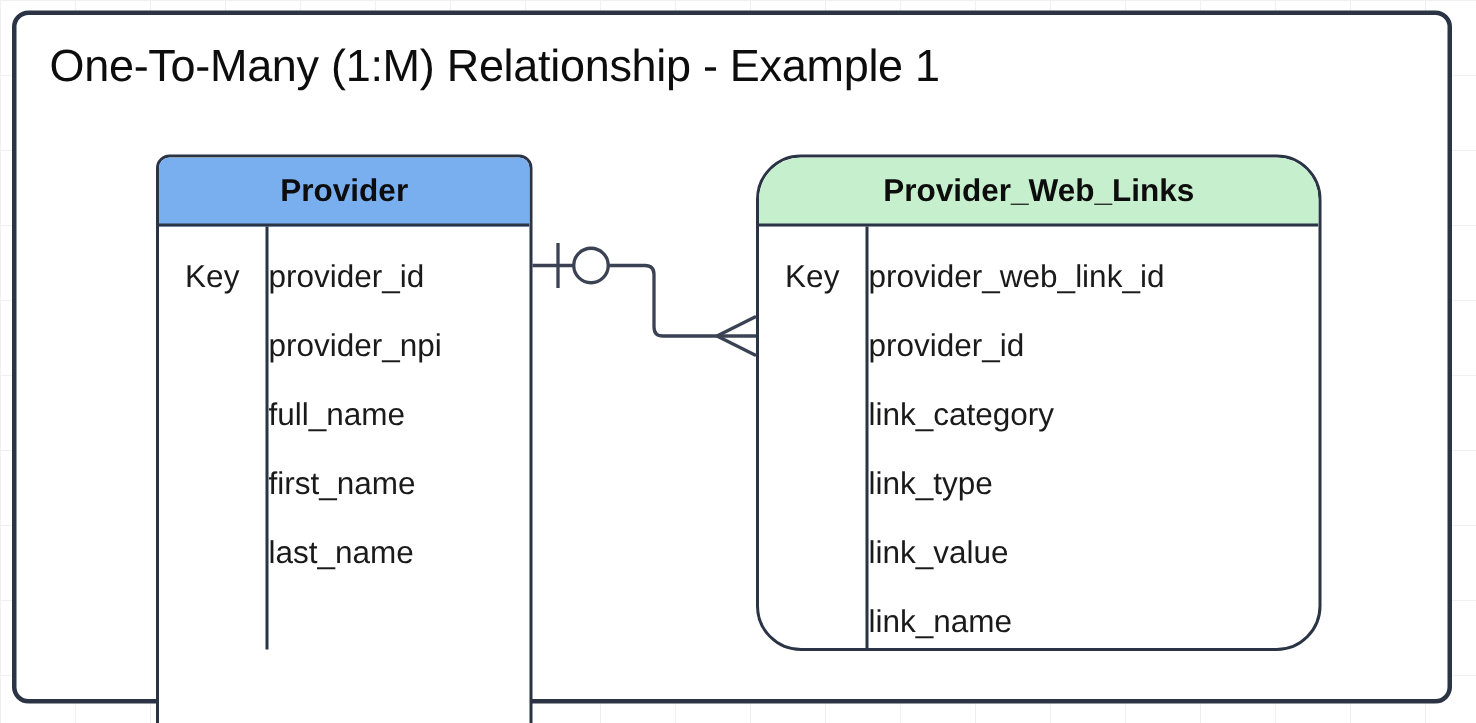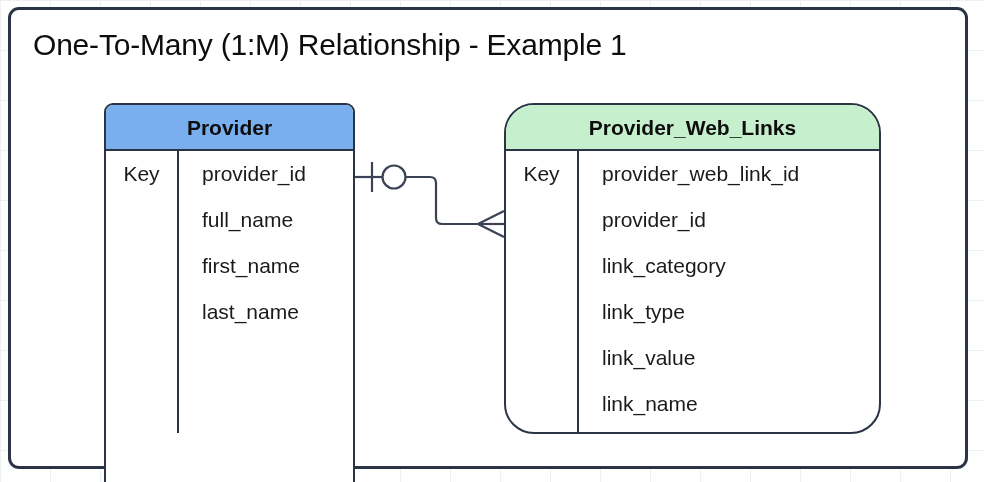--- a/index.html
+++ b/index.html
@@ -96,34 +96,34 @@
     bottom: 0;
     width: 0;
     border-left: 2.5px solid #2b3445;
   }
   #entity-provider .key-divider { left: 71px; }
   #entity-provider-web-links .key-divider { left: 71px; }
 
   .field-row {
     height: 46px;
     display: flex;
-    align-items: center;
+    align-items: flex-end;
     box-sizing: border-box;
   }
   .key-cell {
     width: 71px;
     flex: 0 0 71px;
     text-align: center;
     font-size: 21px;
     color: #1a1a1a;
     box-sizing: border-box;
   }
   .name-cell {
     flex: 1 1 auto;
-    padding-left: 25px;
+    padding-left: 2px;
     font-size: 21px;
     color: #1a1a1a;
     white-space: nowrap;
     box-sizing: border-box;
   }
 
   #relationship-connector {
     position: absolute;
     left: 0;
     top: 0;
@@ -147,20 +147,24 @@
   <div class="entity-header">Provider</div>
   <div class="entity-body">
     <div class="key-divider"></div>
 
     <div class="field-row">
       <div class="key-cell">Key</div>
       <div class="name-cell">provider_id</div>
     </div>
     <div class="field-row">
       <div class="key-cell"></div>
+      <div class="name-cell">provider_npi</div>
+    </div>
+    <div class="field-row">
+      <div class="key-cell"></div>
       <div class="name-cell">full_name</div>
     </div>
     <div class="field-row">
       <div class="key-cell"></div>
       <div class="name-cell">first_name</div>
     </div>
     <div class="field-row">
       <div class="key-cell"></div>
       <div class="name-cell">last_name</div>
     </div>

